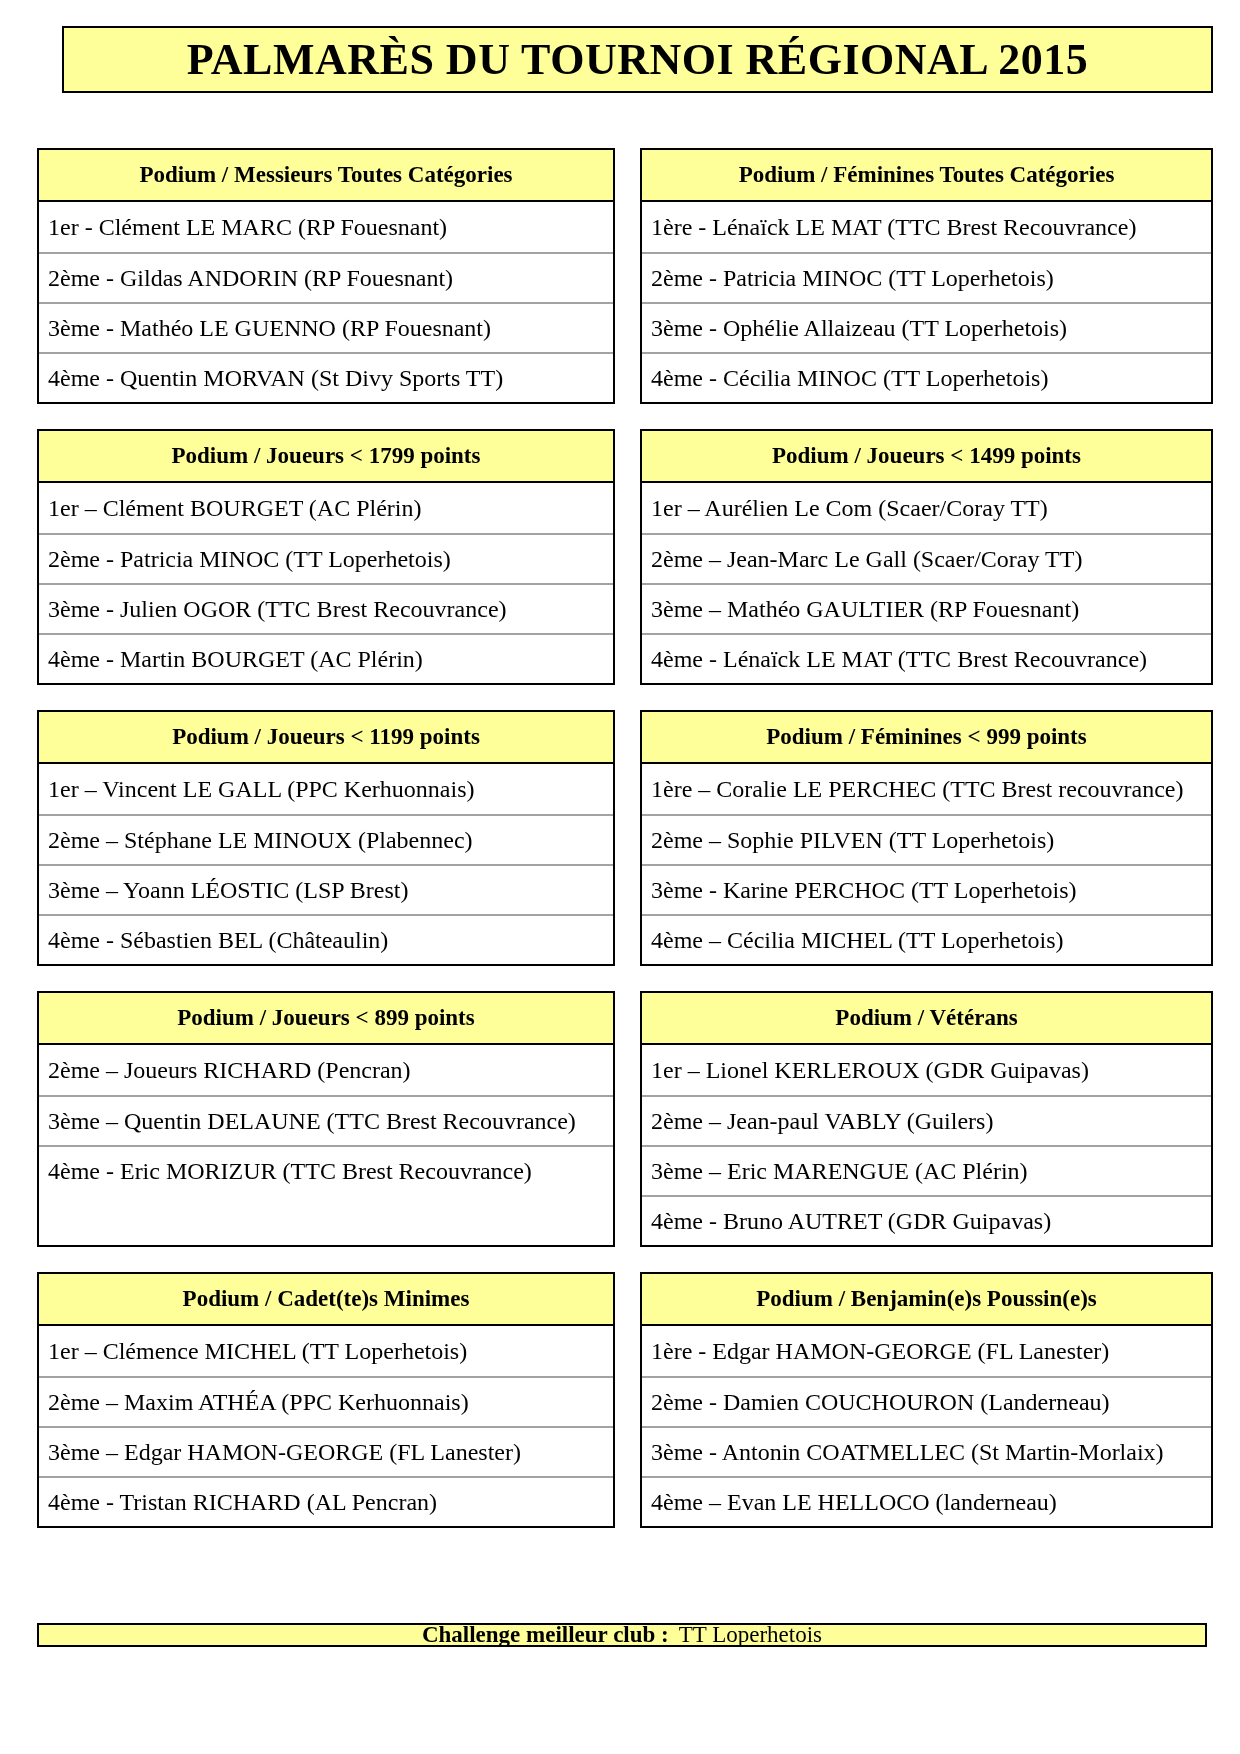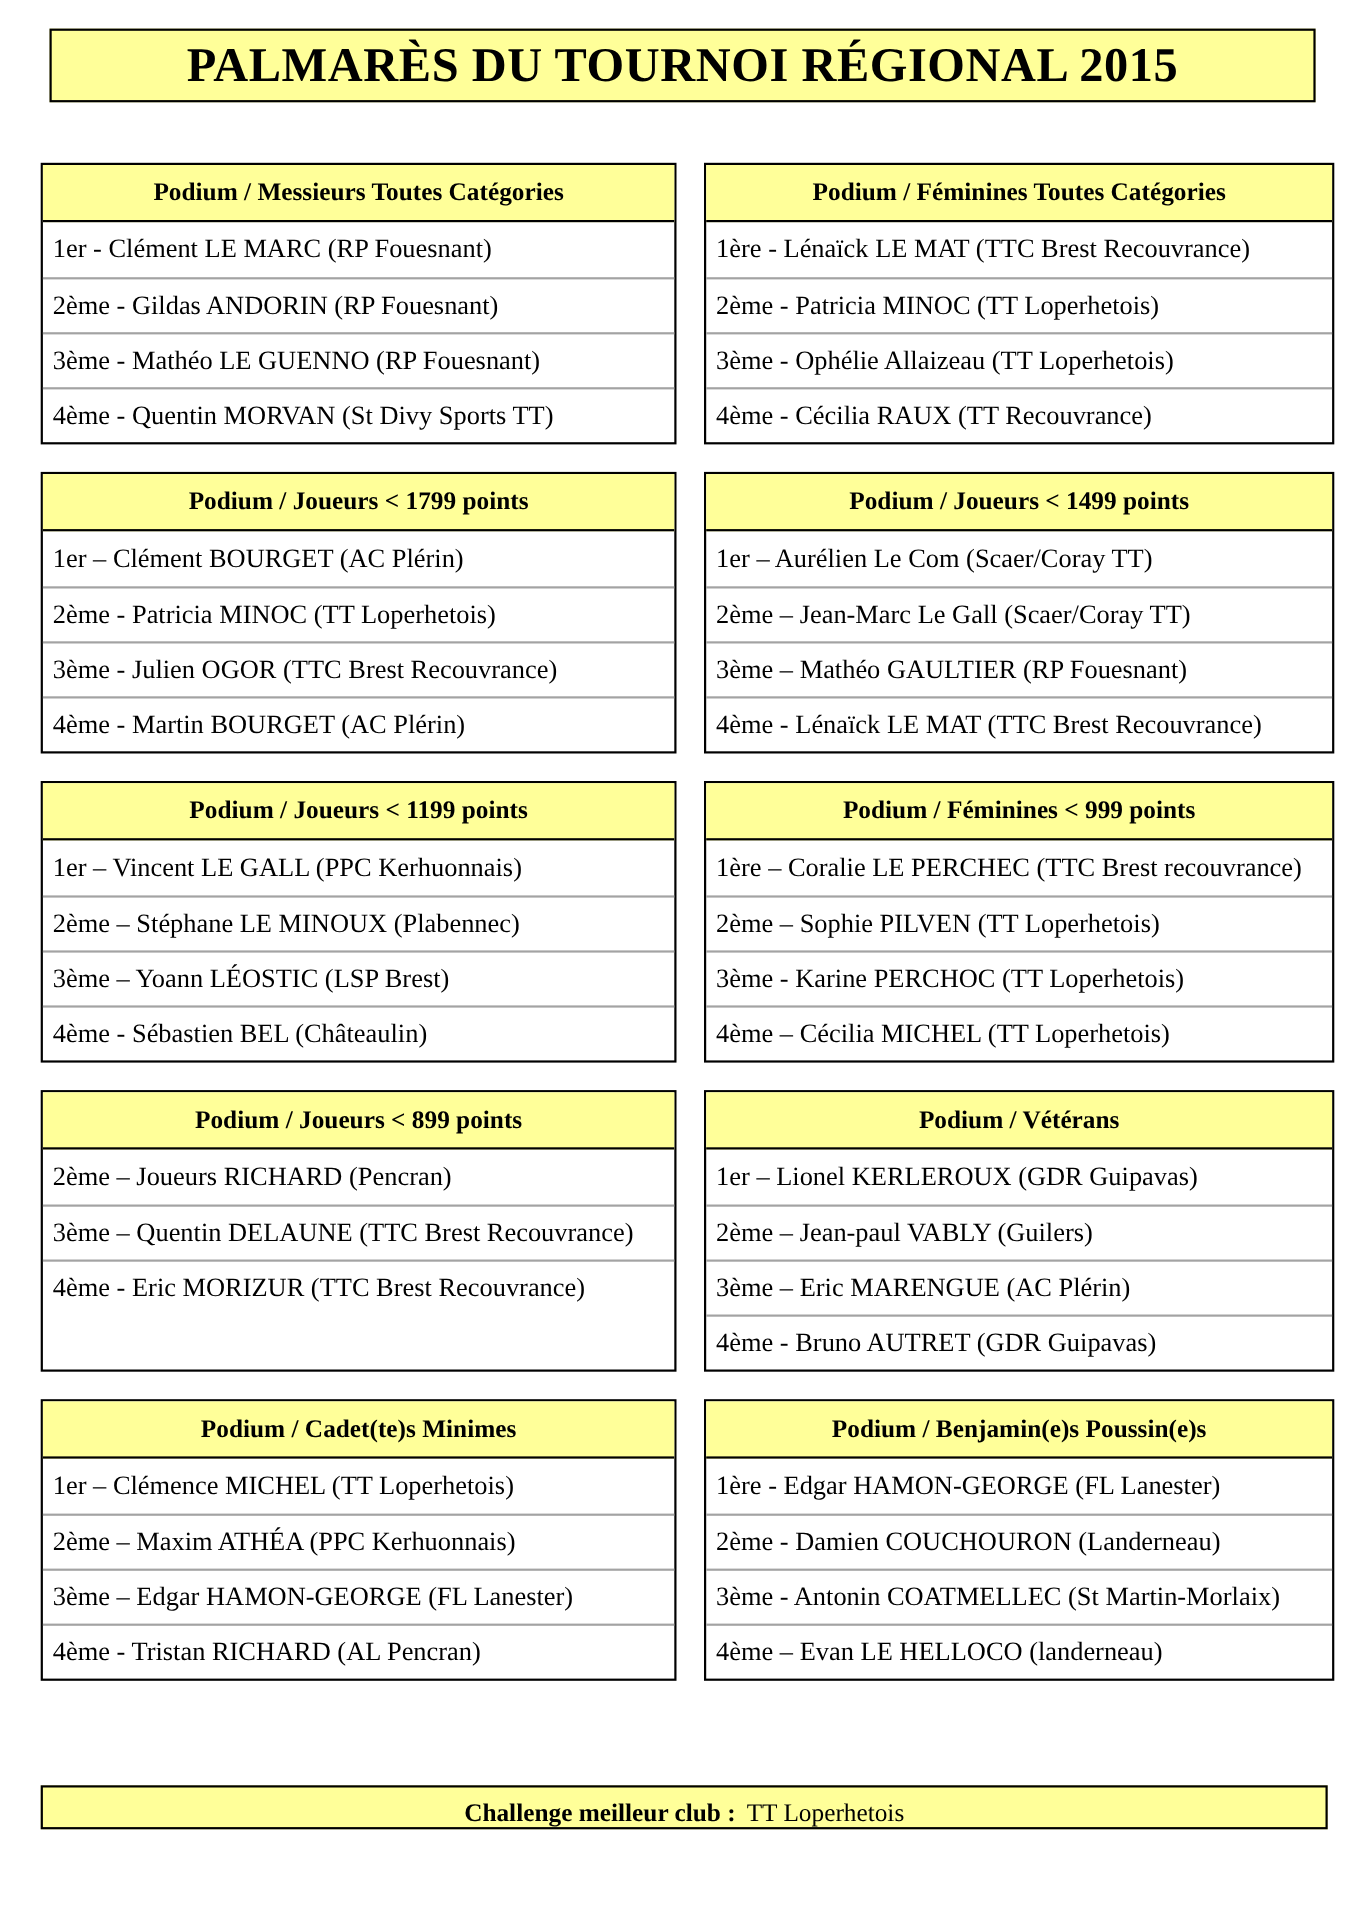--- a/index.html
+++ b/index.html
@@ -9,21 +9,21 @@
     height: 1754px;
     position: relative;
     font-family: "Liberation Serif", "DejaVu Serif", serif;
     color: #000000;
     overflow: hidden;
   }
 
   
   .title-banner {
     position: absolute;
-    left: 45px;
+    left: 62px;
     top: 26px;
     width: 1151px;
     height: 67px;
     background: #FFFF99;
     border: 2px solid #000000;
     display: flex;
     align-items: center;
     justify-content: center;
     font-size: 44px;
     font-weight: bold;
@@ -69,25 +69,25 @@
     white-space: nowrap;
   }
   .prow + .prow { border-top: 2px solid #a3a3a3; }
 
   
   .footer-banner {
     position: absolute;
     left: 37px;
     top: 1623px;
     width: 1170px;
-    height: 40px;
+    height: 24px;
     background: #FFFF99;
     border: 2px solid #000000;
     display: flex;
-    align-items: flex-end;
+    align-items: center;
     justify-content: center;
     font-size: 23px;
     white-space: nowrap;
   }
   .footer-banner .label { font-weight: bold; }
   .footer-banner .value { font-weight: normal; margin-left: 10px; }
 </style>
 </head>
 <body>
 
@@ -103,21 +103,21 @@
     <div class="prow">2ème - Gildas ANDORIN (RP Fouesnant)</div>
     <div class="prow">3ème - Mathéo LE GUENNO (RP Fouesnant)</div>
     <div class="prow">4ème - Quentin MORVAN (St Divy Sports TT)</div>
   </div>
 
   <div class="ptable">
     <div class="phead">Podium / Féminines Toutes Catégories</div>
     <div class="prow">1ère - Lénaïck LE MAT (TTC Brest Recouvrance)</div>
     <div class="prow">2ème - Patricia MINOC (TT Loperhetois)</div>
     <div class="prow">3ème - Ophélie Allaizeau (TT Loperhetois)</div>
-    <div class="prow">4ème - Cécilia RAUX (TT Recouvrance)</div>
+    <div class="prow">4ème - Cécilia MINOC (TT Loperhetois)</div>
   </div>
 
   <div class="ptable">
     <div class="phead">Podium / Joueurs &lt; 1799 points</div>
     <div class="prow">1er – Clément BOURGET (AC Plérin)</div>
     <div class="prow">2ème - Patricia MINOC (TT Loperhetois)</div>
     <div class="prow">3ème - Julien OGOR (TTC Brest Recouvrance)</div>
     <div class="prow">4ème - Martin BOURGET (AC Plérin)</div>
   </div>
 

